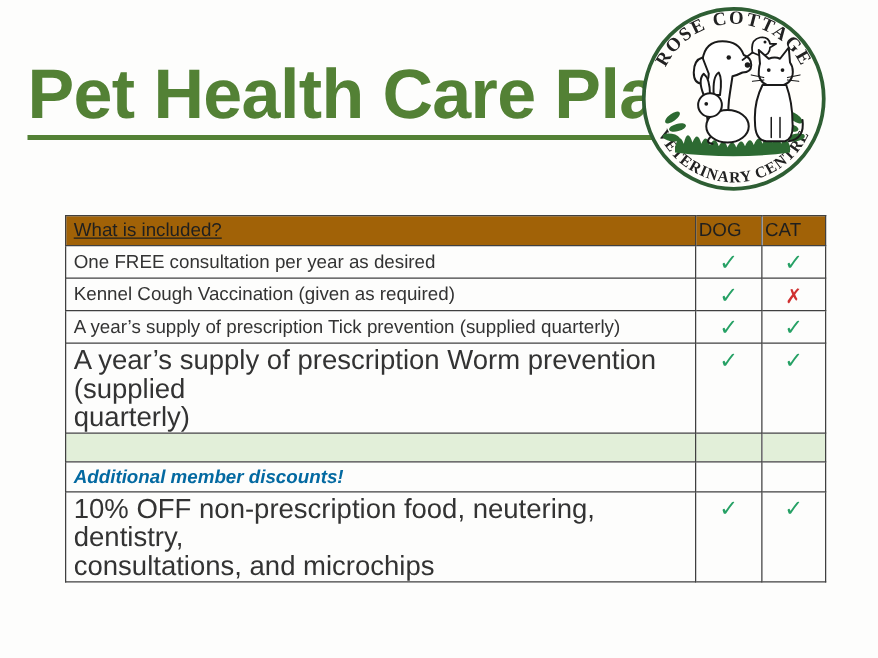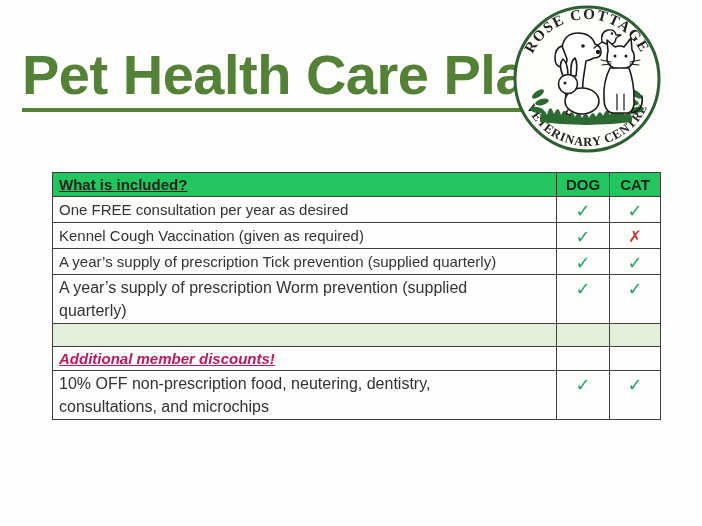--- a/index.html
+++ b/index.html
@@ -21,33 +21,33 @@
     border-collapse:collapse;table-layout:fixed;
   }
   .plan td,.plan th{
     border:1.5px solid #404040;
     padding:1px 6px;
     font-size:15px;color:#333333;
     vertical-align:middle;text-align:left;
     line-height:21px;
     overflow:hidden;
   }
-  .plan th{background:#22c55e;font-weight:bold;color:#1f1f1f;}
+  .plan th{background:#a16207;font-weight:normal;color:#1f1f1f;}
   .plan th .u{text-decoration:underline;}
-  .plan th.animal{text-align:center;padding:1px 2px;}
+  .plan th.animal{text-align:left;padding:1px 2px;}
   td.mark{
     text-align:center;vertical-align:top;padding:3px 2px 1px 2px;
     font-size:18px;font-weight:bold;color:#26a165;
     font-family:"DejaVu Sans",sans-serif;
   }
   td.mark.cross{color:#d03030;font-size:16px;}
   td.label{white-space:pre-line;}
-  td.label.lg{font-size:16px;line-height:23px;}
+  td.label.lg{font-size:22px;line-height:23px;}
   tr.spacer td{background:#e2efd9;height:18px;}
-  td.emph .u{font-weight:bold;font-style:italic;text-decoration:underline;color:#be185d;}
+  td.emph .u{font-weight:bold;font-style:italic;color:#0369a1;}
   .logo-svg text{font-family:"Liberation Serif",serif;}
 </style>
 </head>
 <body>
 
 <div class="page-title">Pet Health Care Plan</div>
 
 <div class="logo-wrap">
   <svg class="logo-svg" width="166" height="156" viewBox="0 0 166 156">
     <circle cx="83" cy="77" r="72" fill="#fffefb" stroke="#2e5e33" stroke-width="3"></circle>

